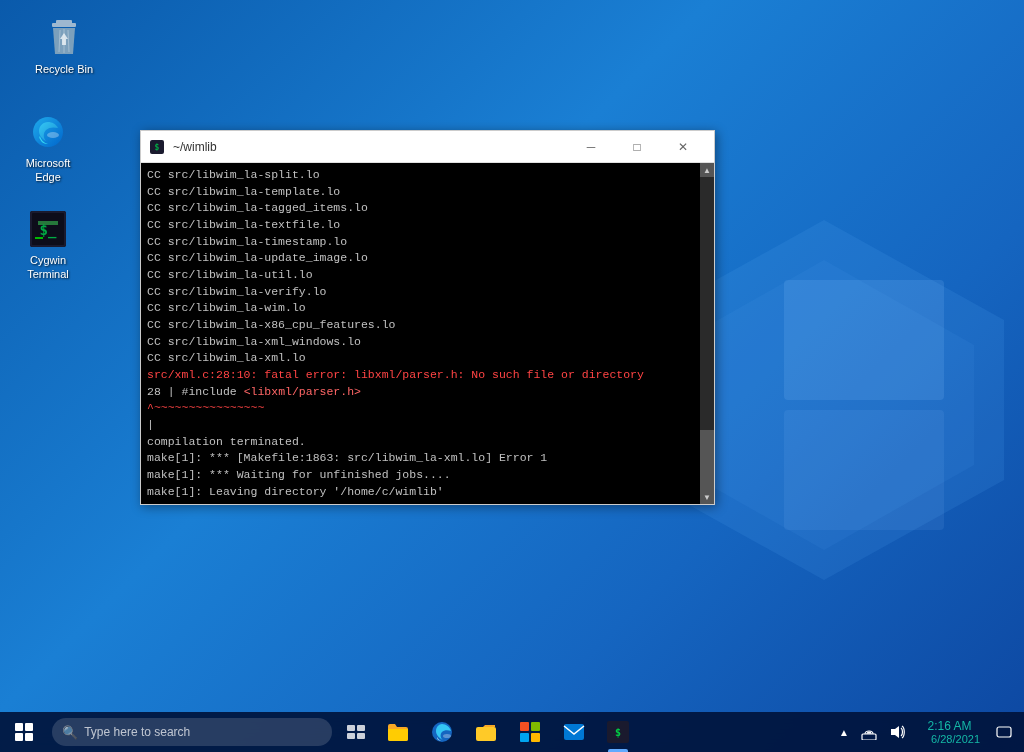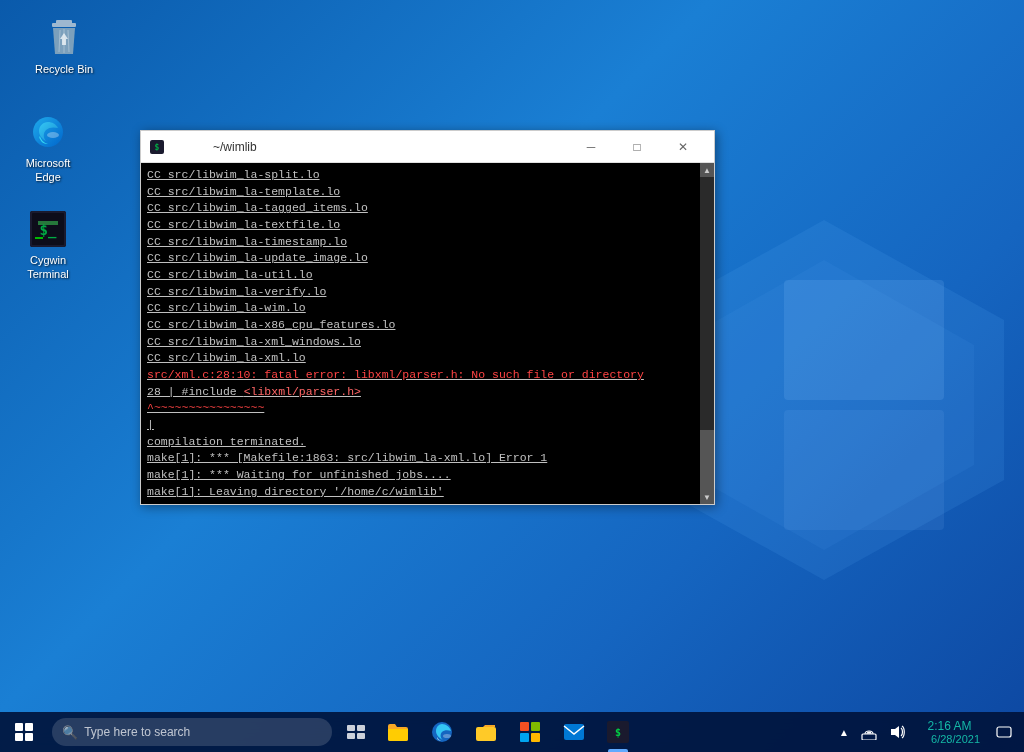--- a/index.html
+++ b/index.html
@@ -70,21 +70,20 @@
       align-items: center;
       justify-content: center;
       color: #c8a000;
       font-size: 14px;
       font-weight: bold;
     }
     .terminal-titlebar .title-text {
       font-size: 12px;
       color: #333;
       flex: 1;
-      margin-left: 40px;
     }
     .titlebar-btn {
       width: 46px;
       height: 32px;
       display: flex;
       align-items: center;
       justify-content: center;
       font-size: 12px;
       color: #666;
       cursor: pointer;
@@ -101,21 +100,20 @@
       display: flex;
     }
     .terminal-text-area {
       flex: 1;
       overflow: hidden;
       padding: 4px 6px;
       font-family: 'Courier New', Consolas, monospace;
       font-size: 11.5px;
       color: #c0c0c0;
       line-height: 1.45;
-      text-decoration: underline;
     }
     .terminal-scrollbar {
       width: 14px;
       background: #1a1a1a;
       display: flex;
       flex-direction: column;
       align-items: center;
       flex-shrink: 0;
     }
     .scrollbar-arrow {

